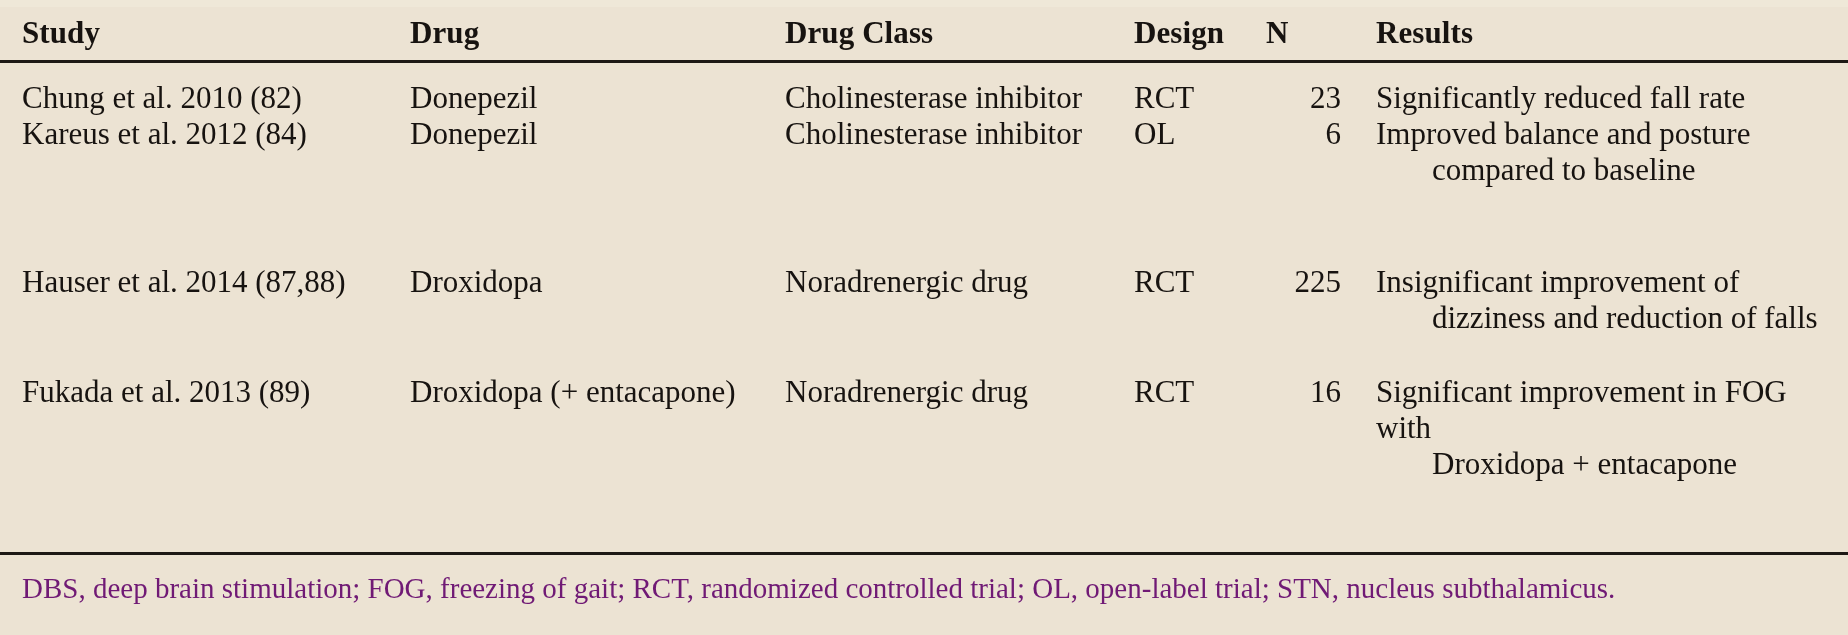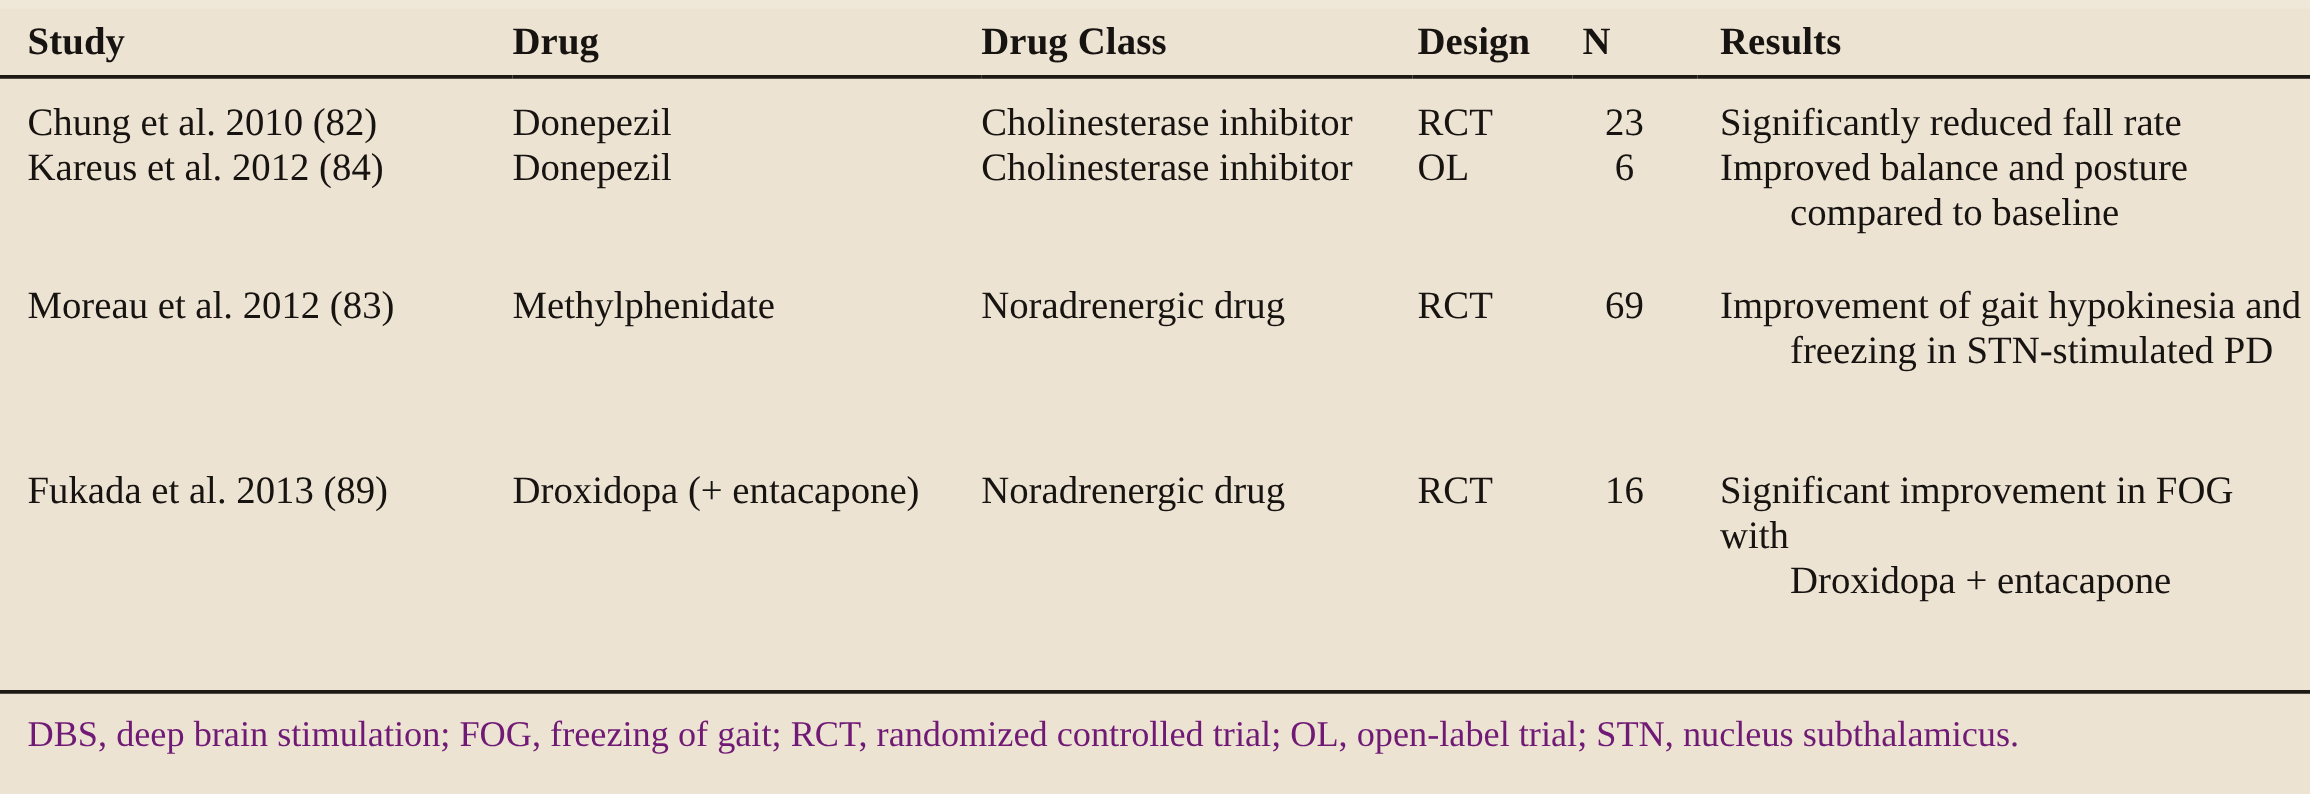--- a/index.html
+++ b/index.html
@@ -79,21 +79,21 @@
     padding: 0;
     font-size: 31px;
     margin-left: 28px;
   }
   tbody tr.first-body-row td { padding-top: 17px; }
 
   td.cell-study   { padding-left: 22px; padding-right: 10px; }
   td.cell-drug    { padding-right: 10px; }
   td.cell-class   { padding-right: 10px; }
   td.cell-design  { padding-left: 4px; }
-  td.cell-n       { text-align: center; padding-right: 17px; }
+  td.cell-n       { text-align: right; padding-right: 17px; }
   td.cell-results { padding-left: 18px; padding-right: 6px; }
 
   
   .results-line-1 { display: block; }
   .results-line-2 { display: block; padding-left: 56px; }
 
   
   tbody tr { height: 38px; }
 
   .row-gap-cell { height: 20px; padding: 0 !important; }
@@ -168,36 +168,36 @@
             <span class="results-line-2">compared to baseline</span>
           </td>
         </tr>
 
         <tr>
           <td class="row-gap-cell" colspan="6"></td>
         </tr>
 
 
 
-        <tr>
-          <td class="cell-study">Moreau et al. 2012 (83)</td>
-          <td class="cell-drug">Methylphenidate</td>
+
+        <tr>
+          <td class="row-gap-cell" colspan="6"></td>
+        </tr>
+
+        <tr>
+          <td class="cell-study">Hauser et al. 2014 (87,88)</td>
+          <td class="cell-drug">Droxidopa</td>
           <td class="cell-class">Noradrenergic drug</td>
           <td class="cell-design">RCT</td>
-          <td class="cell-n">69</td>
-          <td class="cell-results">
-            <span class="results-line-1">Improvement of gait hypokinesia and</span>
-            <span class="results-line-2">freezing in STN-stimulated PD</span>
-          </td>
-        </tr>
-
-        <tr>
-          <td class="row-gap-cell" colspan="6"></td>
-        </tr>
-
+          <td class="cell-n">225</td>
+          <td class="cell-results">
+            <span class="results-line-1">Insignificant improvement of</span>
+            <span class="results-line-2">dizziness and reduction of falls</span>
+          </td>
+        </tr>
 
         <tr>
           <td class="row-gap-cell" colspan="6"></td>
         </tr>
 
         <tr>
           <td class="cell-study">Fukada et al. 2013 (89)</td>
           <td class="cell-drug">Droxidopa (+ entacapone)</td>
           <td class="cell-class">Noradrenergic drug</td>
           <td class="cell-design">RCT</td>

